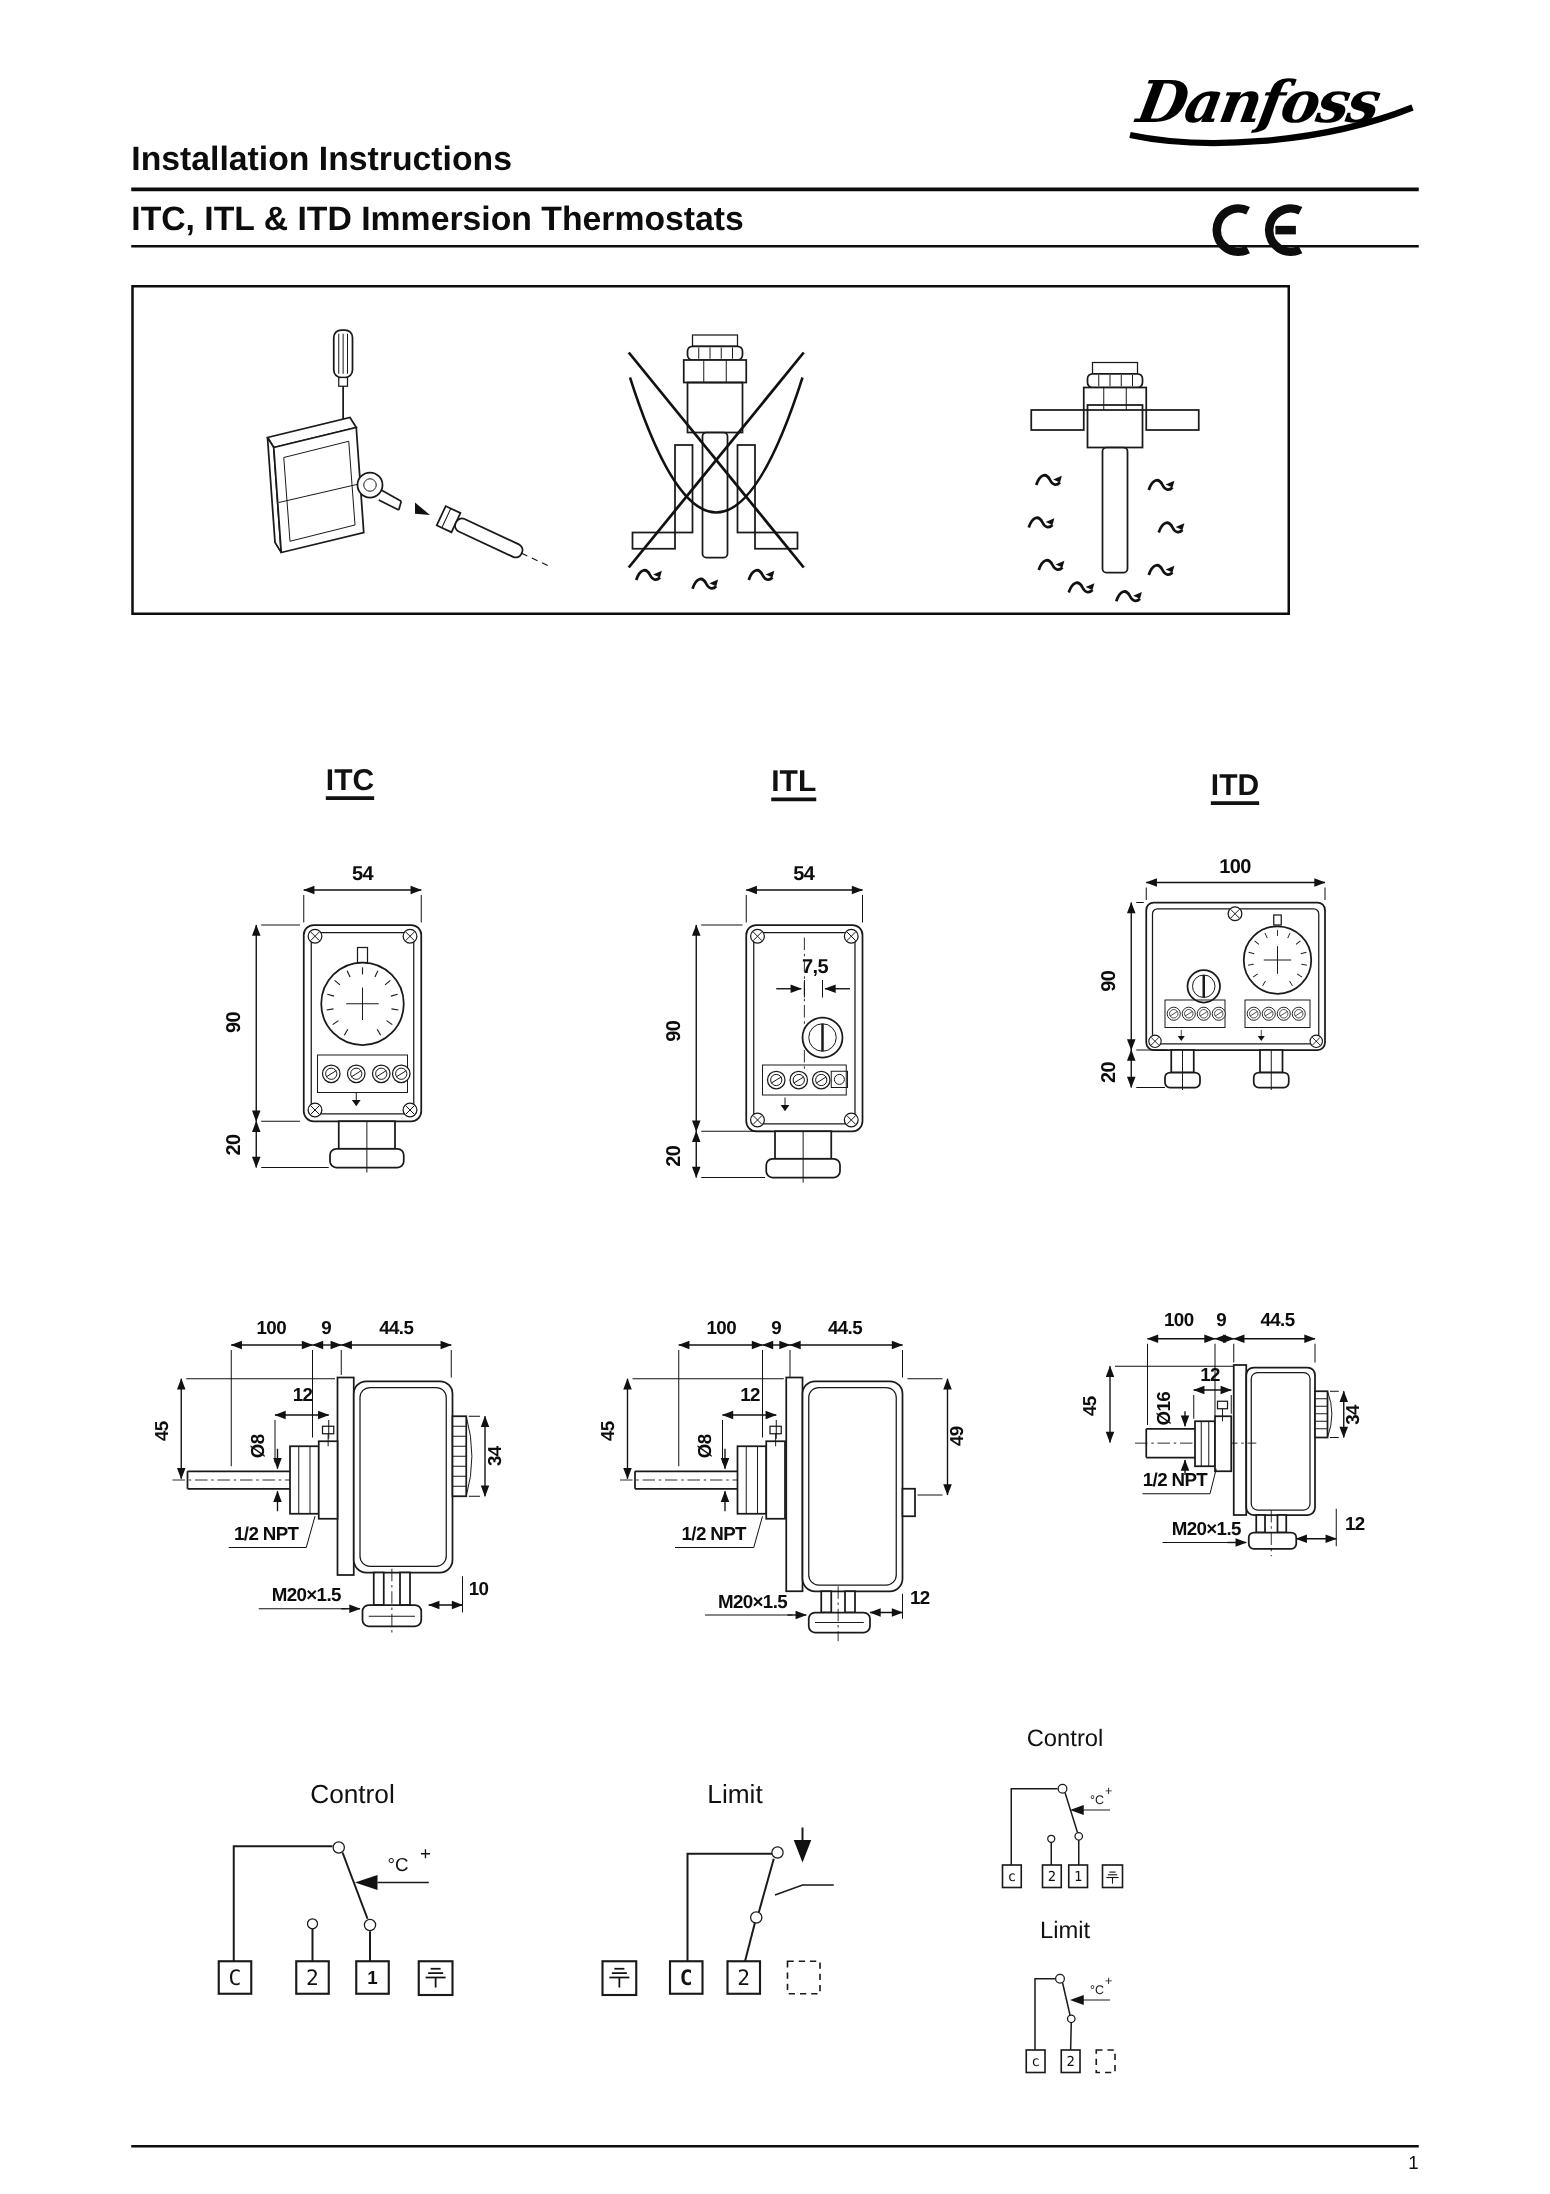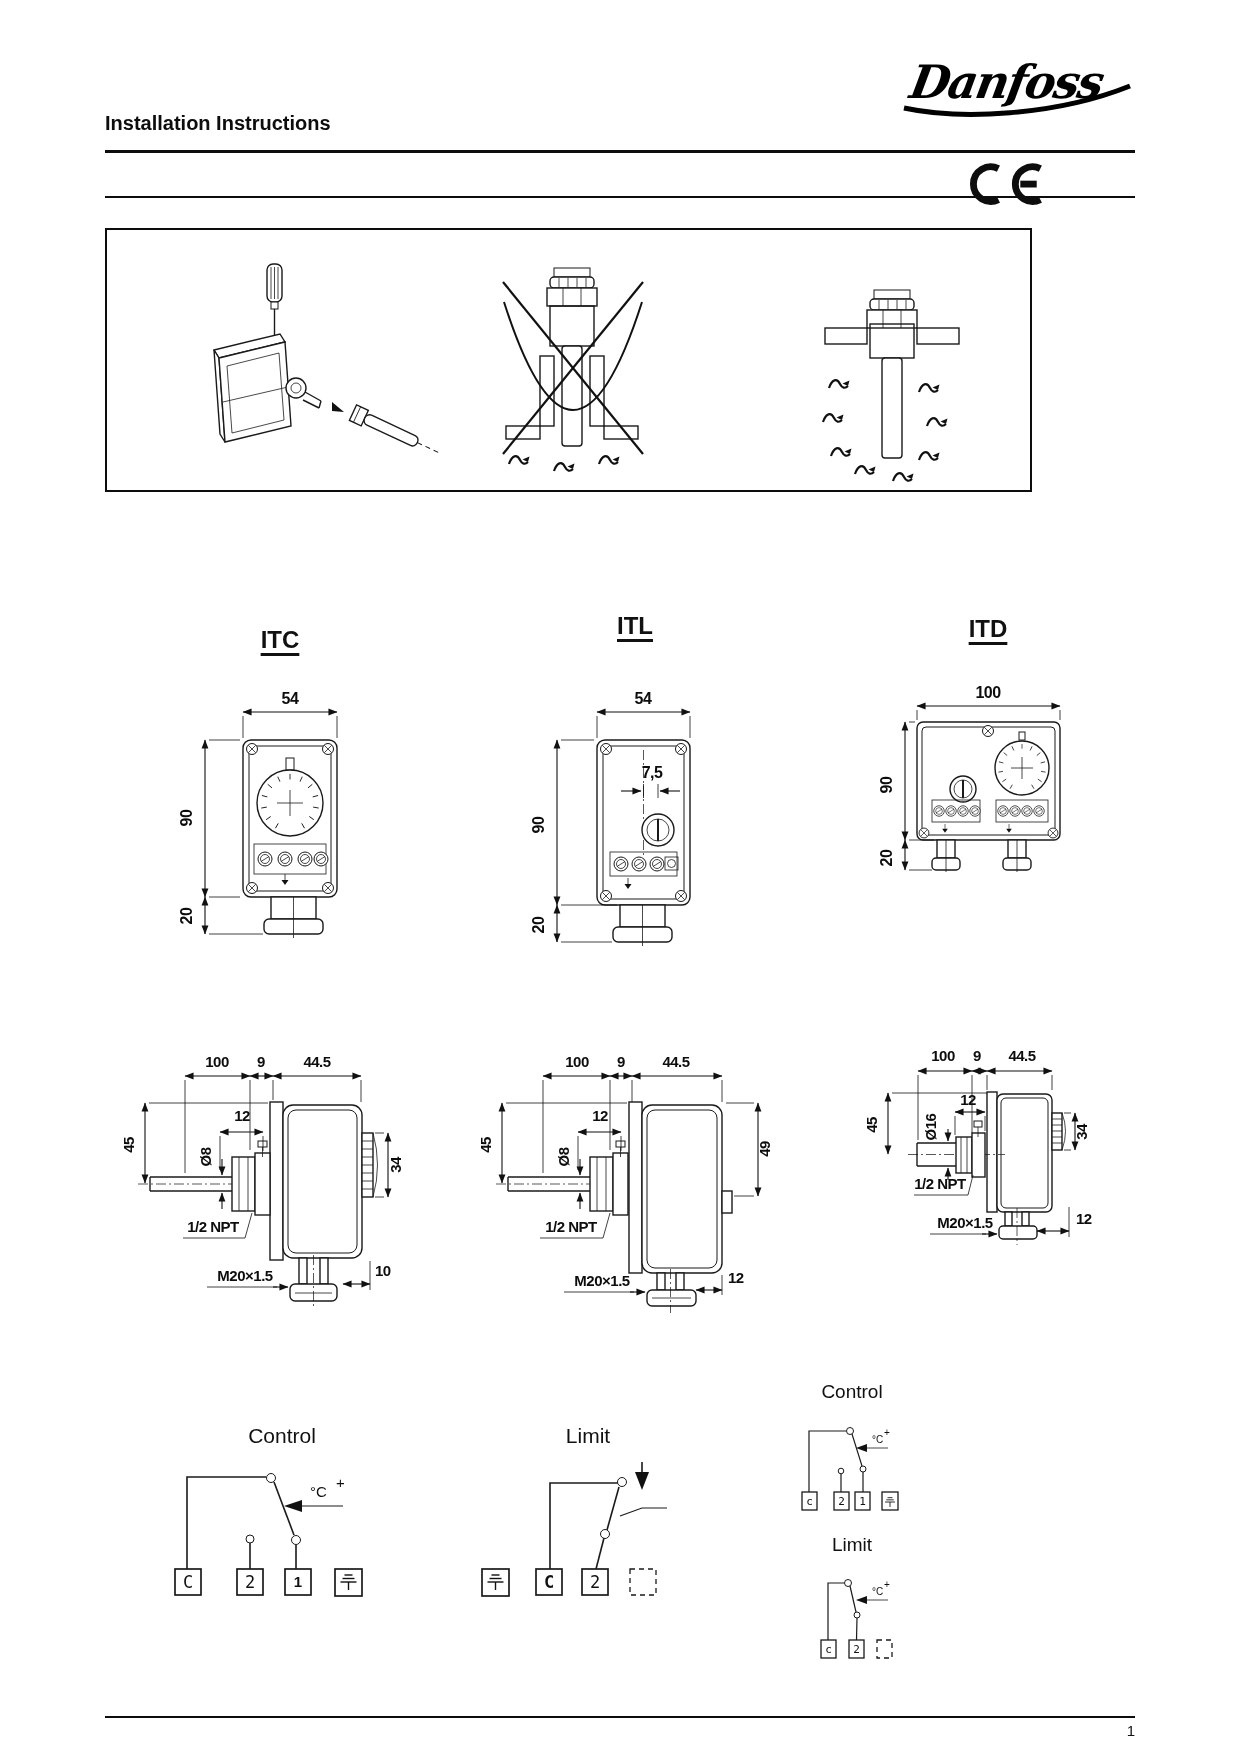--- a/index.html
+++ b/index.html
@@ -1,20 +1,20 @@
 <!DOCTYPE html>
 <html><head>
 <meta charset="utf-8">
 <style>
   html,body { margin:0; padding:0; background:#ffffff; }
   .page { position:relative; width:1240px; height:1755px; background:#fff;
           font-family:"Liberation Sans", sans-serif; color:#111; overflow:hidden; }
   .abs { position:absolute; }
   h1,h2 { margin:0; font-weight:bold; color:#0d0d0d; }
-  .title { font-size:20px; letter-spacing:0; }
+  .title { font-size:27px; letter-spacing:0; }
   .subtitle { font-size:27px; }
   .rule { background:#0d0d0d; height:2.5px; }
   .colhead { font-size:24px; font-weight:bold; text-align:center;
              text-decoration:underline; text-underline-offset:5px;
              text-decoration-thickness:2.5px; }
   .wirehead { font-weight:normal; text-align:center; }
   .figbox { border:2px solid #0d0d0d; background:#fff; }
   .pgnum { font-size:15px; text-align:right; }
   svg { overflow:visible; display:block; }
   .ln   { stroke:#1a1a1a; stroke-width:1.4; fill:none; }
@@ -110,20 +110,21 @@
   <div class="abs" style="left:890px; top:52px; width:250px; height:72px;">
     <svg width="250" height="72" viewBox="0 0 250 72">
       <g transform="skewX(-10)">
           <text class="logo-text" x="26" y="46">Danfoss</text>
         </g>
       <path d="M14 56 C 70 68, 165 64, 240 34" stroke="#000" stroke-width="5" fill="none"></path>
     </svg>
   </div>
   <h1 class="abs title" style="left:105px; top:112px;">Installation Instructions</h1>
   <div class="abs rule" style="left:105px; top:150px; width:1030px;"></div>
+  <h2 class="abs subtitle" style="left:105px; top:160px;">ITC, ITL &amp; ITD Immersion Thermostats</h2>
   <div class="abs rule" style="left:105px; top:196px; width:1030px; height:2px;"></div>
   <div class="abs" style="left:962px; top:160px;">
     <svg width="82" height="50" viewBox="0 0 90 50">
       <path class="ce" d="M40,7 A19,19 0 1 0 40,41"></path>
       <path class="ce" d="M86,7 A19,19 0 1 0 86,41"></path>
       <line class="ce" x1="64" y1="24" x2="82" y2="24"></line>
     </svg>
   </div>
 
   <div class="abs figbox" style="left:105px; top:228px; width:923px; height:260px;">
@@ -201,21 +202,21 @@
           <use href="#wave" transform="translate(724,218)"></use>
         <use href="#wave" transform="translate(812,154)"></use>
           <use href="#wave" transform="translate(820,188)"></use>
           <use href="#wave" transform="translate(812,222)"></use>
         <use href="#wave" transform="translate(748,236)"></use>
           <use href="#wave" transform="translate(786,243)"></use>
       </g>
     </svg>
   </div>
 
-  <div class="abs colhead" style="left:230px; top:611px; width:100px;margin-top:15px;">ITC</div>
+  <div class="abs colhead" style="left:230px; top:611px; width:100px;">ITC</div>
   <div class="abs colhead" style="left:585px; top:612px; width:100px;">ITL</div>
   <div class="abs colhead" style="left:938px; top:615px; width:100px;">ITD</div>
 
   <div class="abs" style="left:150px; top:620px;">
     <svg width="240" height="330" viewBox="0 0 240 330">
       <text class="dimt" x="140" y="84" text-anchor="middle">54</text>
       <line class="dml" x1="93" y1="92" x2="187" y2="92"></line>
       <line class="ext" x1="93" y1="96" x2="93" y2="118"></line>
         <line class="ext" x1="187" y1="96" x2="187" y2="118"></line>
       <rect class="fillw" x="93" y="120" width="94" height="157" rx="8"></rect>

